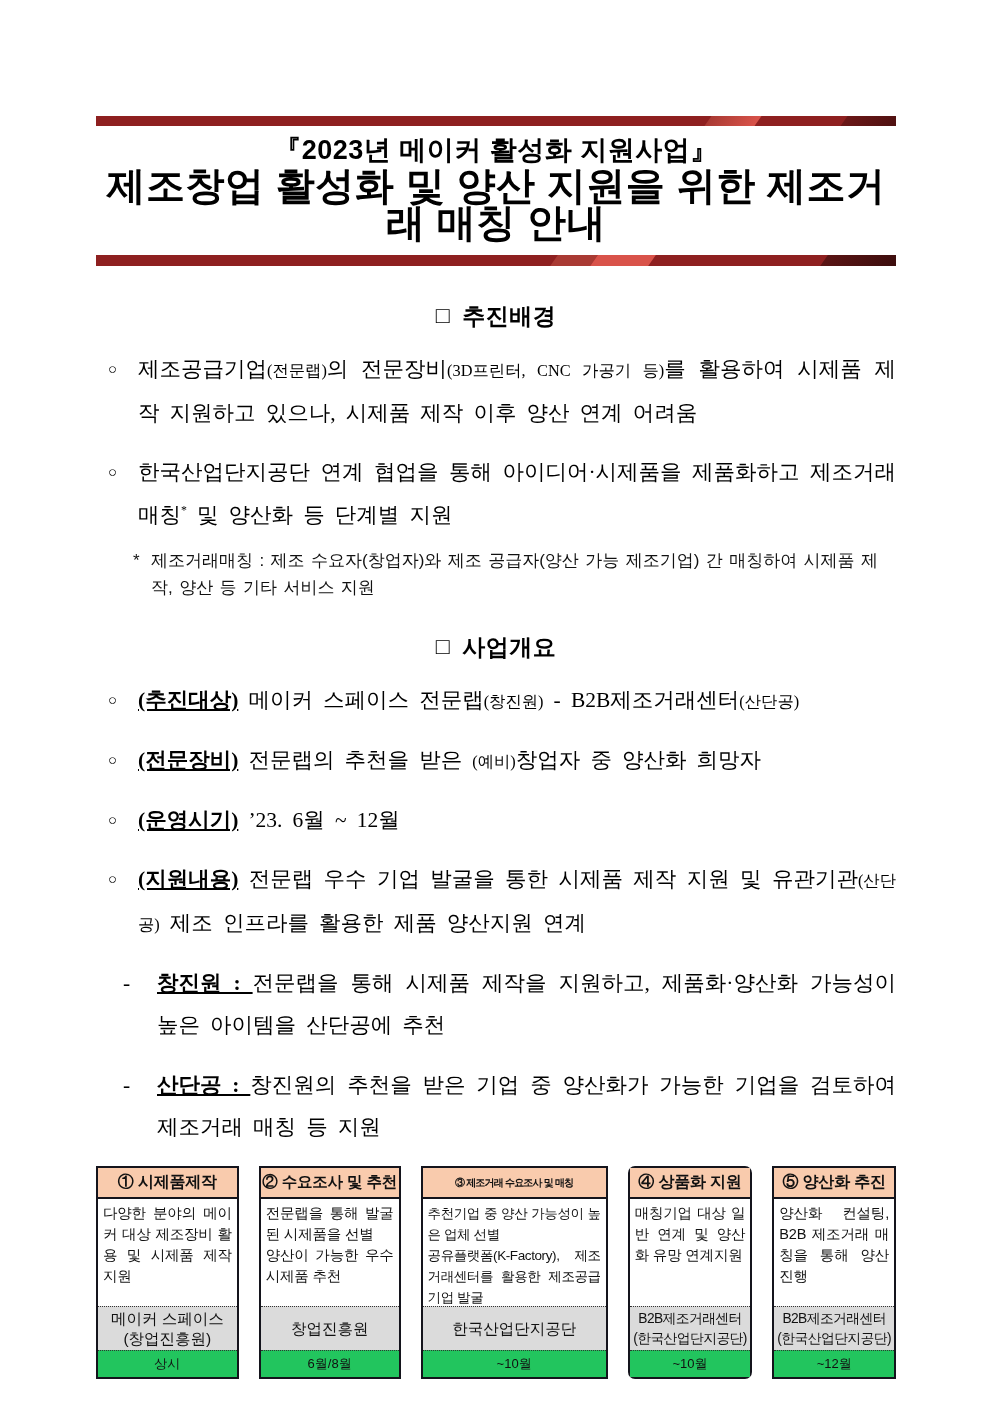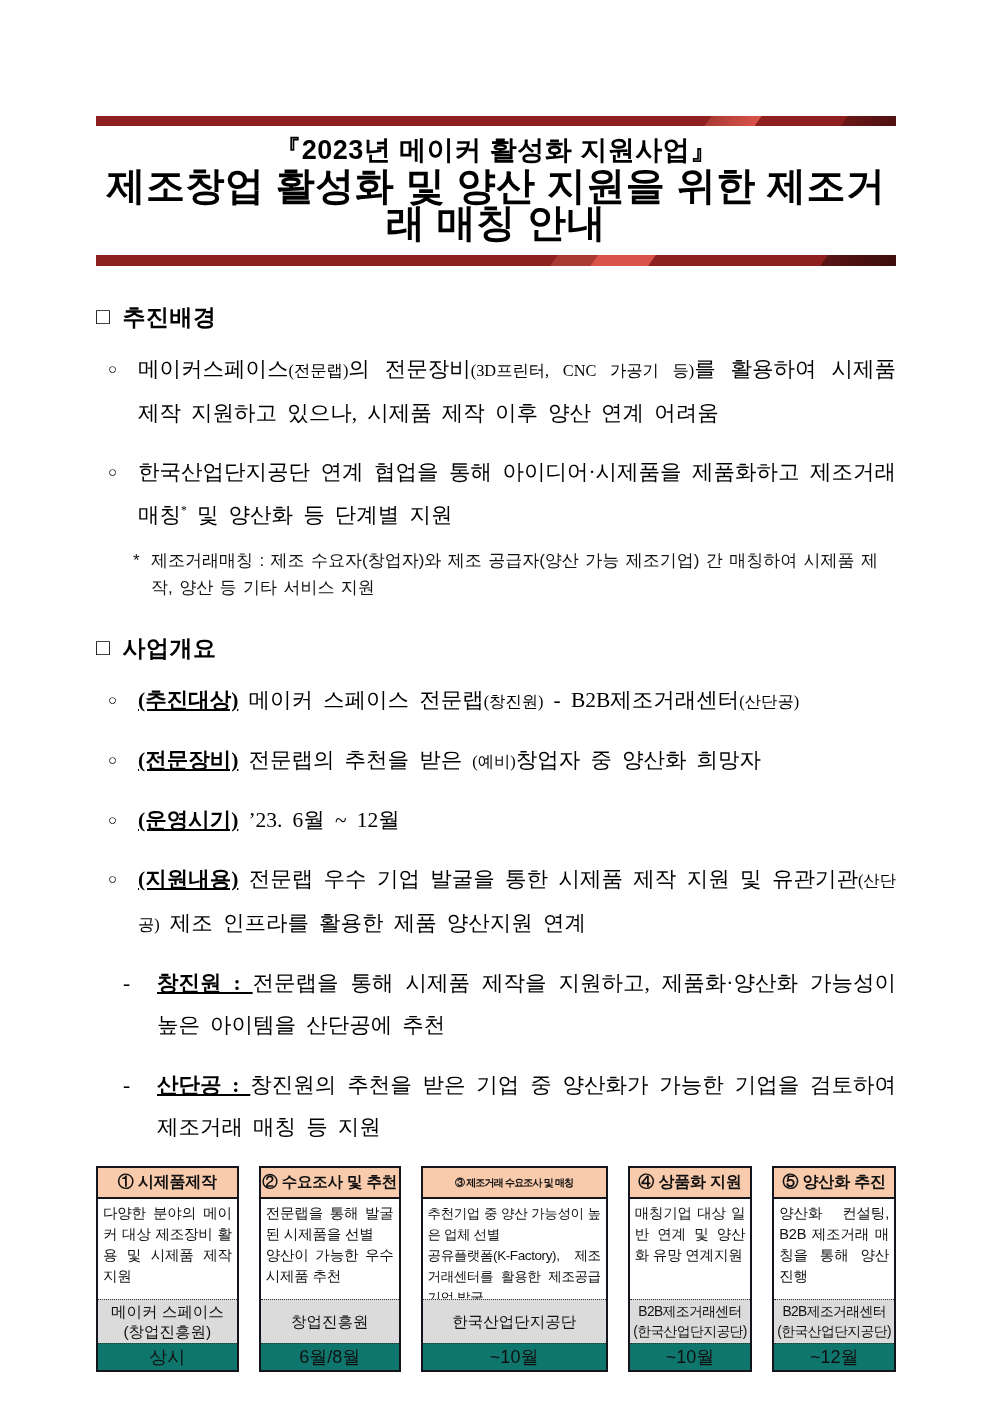--- a/index.html
+++ b/index.html
@@ -17,21 +17,21 @@
   .bar-top .seg-a{left:612px;width:50px;background:linear-gradient(90deg,#a93a33,#d9534a);}
   .bar-top .seg-b{left:748px;width:90px;background:linear-gradient(90deg,#6b1717,#3c0d0d);}
   .bar-bottom .seg-a{left:458px;width:40px;background:#a93a33;}
   .bar-bottom .seg-b{left:498px;width:58px;background:#d9534a;}
   .bar-bottom .seg-c{left:728px;width:110px;background:linear-gradient(90deg,#5a1414,#2e0a0a);}
   .banner-titles{padding:7px 0 14px 0;text-align:center;font-family:"Liberation Sans", sans-serif;font-weight:bold;}
   .banner-line1{font-size:27px;line-height:34px;letter-spacing:0.5px;}
   .banner-line2{font-size:39px;line-height:37px;letter-spacing:0.5px;}
 
   
-  .sec-head{margin:36px 0 0 0;font-family:Liberation Sans, sans-serif;font-weight:bold;font-size:23px;line-height:30px;letter-spacing:0.5px;}
+  .sec-head{margin:36px 0 0 0;font-family:Liberation Serif, serif;font-weight:bold;font-size:23px;line-height:30px;letter-spacing:0.5px;text-align:center;}
   .sec-head .sq{display:inline-block;margin-right:12px;font-weight:normal;transform:translateY(-1px);}
   .sec-head.second{margin-top:32px;}
 
   
   .bullet{display:flex;margin-top:16px;font-size:21.5px;line-height:43px;}
   .bullet-marker{flex:0 0 30px;padding-left:12px;font-size:15px;}
   .bullet-text{flex:1;text-align:justify;word-spacing:0.22em;}
   .run-b{font-weight:bold;text-decoration:underline;}
   .run-small{font-size:0.76em;}
   .run-sup{vertical-align:super;font-size:0.55em;line-height:0;}
@@ -48,32 +48,32 @@
   .sub-marker{flex:0 0 34px;padding-left:27px;}
   .sub-text{flex:1;text-align:justify;word-spacing:0.22em;}
 
   
   .proc-caption{margin-top:12px;text-align:center;font-family:"Liberation Sans", sans-serif;font-size:19px;line-height:24px;color:#111;word-spacing:2px;}
   .proc-table{display:flex;gap:20px;margin-top:4px;}
   .proc-col{display:flex;flex-direction:column;border:2px solid #14141c;background:#fff;font-family:"Liberation Sans", sans-serif;color:#111;}
   .proc-col.c1{flex:153;}
   .proc-col.c2{flex:152;}
   .proc-col.c3{flex:202;}
-  .proc-col.c4{flex:133;}
+  .proc-col.c4{flex:133;border-radius:7px;}
   .proc-col.c5{flex:132;}
   .proc-head{height:29px;display:flex;align-items:center;justify-content:center;background:#f9cbad;border-bottom:2px solid #14141c;font-weight:bold;font-size:16px;letter-spacing:-0.2px;white-space:nowrap;}
   .c2 .proc-head{font-size:15.5px;}
   .c3 .proc-head{font-size:10px;letter-spacing:-0.8px;}
-  .proc-body{height:91px;padding:4px 5px 5px 5px;font-size:14.5px;line-height:21px;text-align:justify;letter-spacing:-0.2px;}
+  .proc-body{height:91px;padding:4px 5px 12px 5px;font-size:14.5px;line-height:21px;text-align:justify;letter-spacing:-0.2px;}
   .c3 .proc-body{font-size:13.5px;letter-spacing:-0.4px;line-height:21px;}
   .proc-body .bl{display:block;}
   .proc-org{height:43px;display:flex;flex-direction:column;align-items:center;justify-content:center;background:#dbdbdb;border-top:1.5px dotted #333;font-size:15.5px;line-height:20px;text-align:center;}
   .c4 .proc-org,.c5 .proc-org{font-size:13.8px;letter-spacing:-0.6px;}
   .proc-org .ol{display:block;}
-  .proc-time{height:26px;display:flex;align-items:center;justify-content:center;background:#0f766e;border-top:1.5px dotted #333;font-size:18px;}
+  .proc-time{height:26px;display:flex;align-items:center;justify-content:center;background:#22c55e;border-top:1.5px dotted #333;font-size:13px;}
 </style>
 </head>
 <body>
 
 <div class="page">
 
   <div class="banner">
     <div class="bar bar-top">
       <span class="seg seg-a"></span>
       <span class="seg seg-b"></span>
@@ -88,21 +88,21 @@
       <span class="seg seg-c"></span>
     </div>
   </div>
 
   <h2 class="sec-head">
     <span class="sq">□</span><span>추진배경</span>
   </h2>
 
   <div class="bullet">
     <span class="bullet-marker">○</span>
-    <div class="bullet-text"><span>메이커스페이스</span><span class="run-small">(전문랩)</span><span>의 전문장비</span><span class="run-small">(3D프린터, CNC 가공기 등)</span><span>를 활용하여 시제품 제작 지원하고 있으나, 시제품 제작 이후 양산 연계 어려움</span></div>
+    <div class="bullet-text"><span>제조공급기업</span><span class="run-small">(전문랩)</span><span>의 전문장비</span><span class="run-small">(3D프린터, CNC 가공기 등)</span><span>를 활용하여 시제품 제작 지원하고 있으나, 시제품 제작 이후 양산 연계 어려움</span></div>
   </div>
 
   <div class="bullet">
     <span class="bullet-marker">○</span>
     <div class="bullet-text"><span>한국산업단지공단 연계 협업을 통해 아이디어·시제품을 제품화하고 제조거래매칭</span><span class="run-sup">*</span><span> 및 양산화 등 단계별 지원</span></div>
   </div>
 
   <div class="footnote">
     <span class="footnote-marker">*</span>
     <div class="footnote-text">제조거래매칭 : 제조 수요자(창업자)와 제조 공급자(양산 가능 제조기업) 간 매칭하여 시제품 제작, 양산 등 기타 서비스 지원</div>

